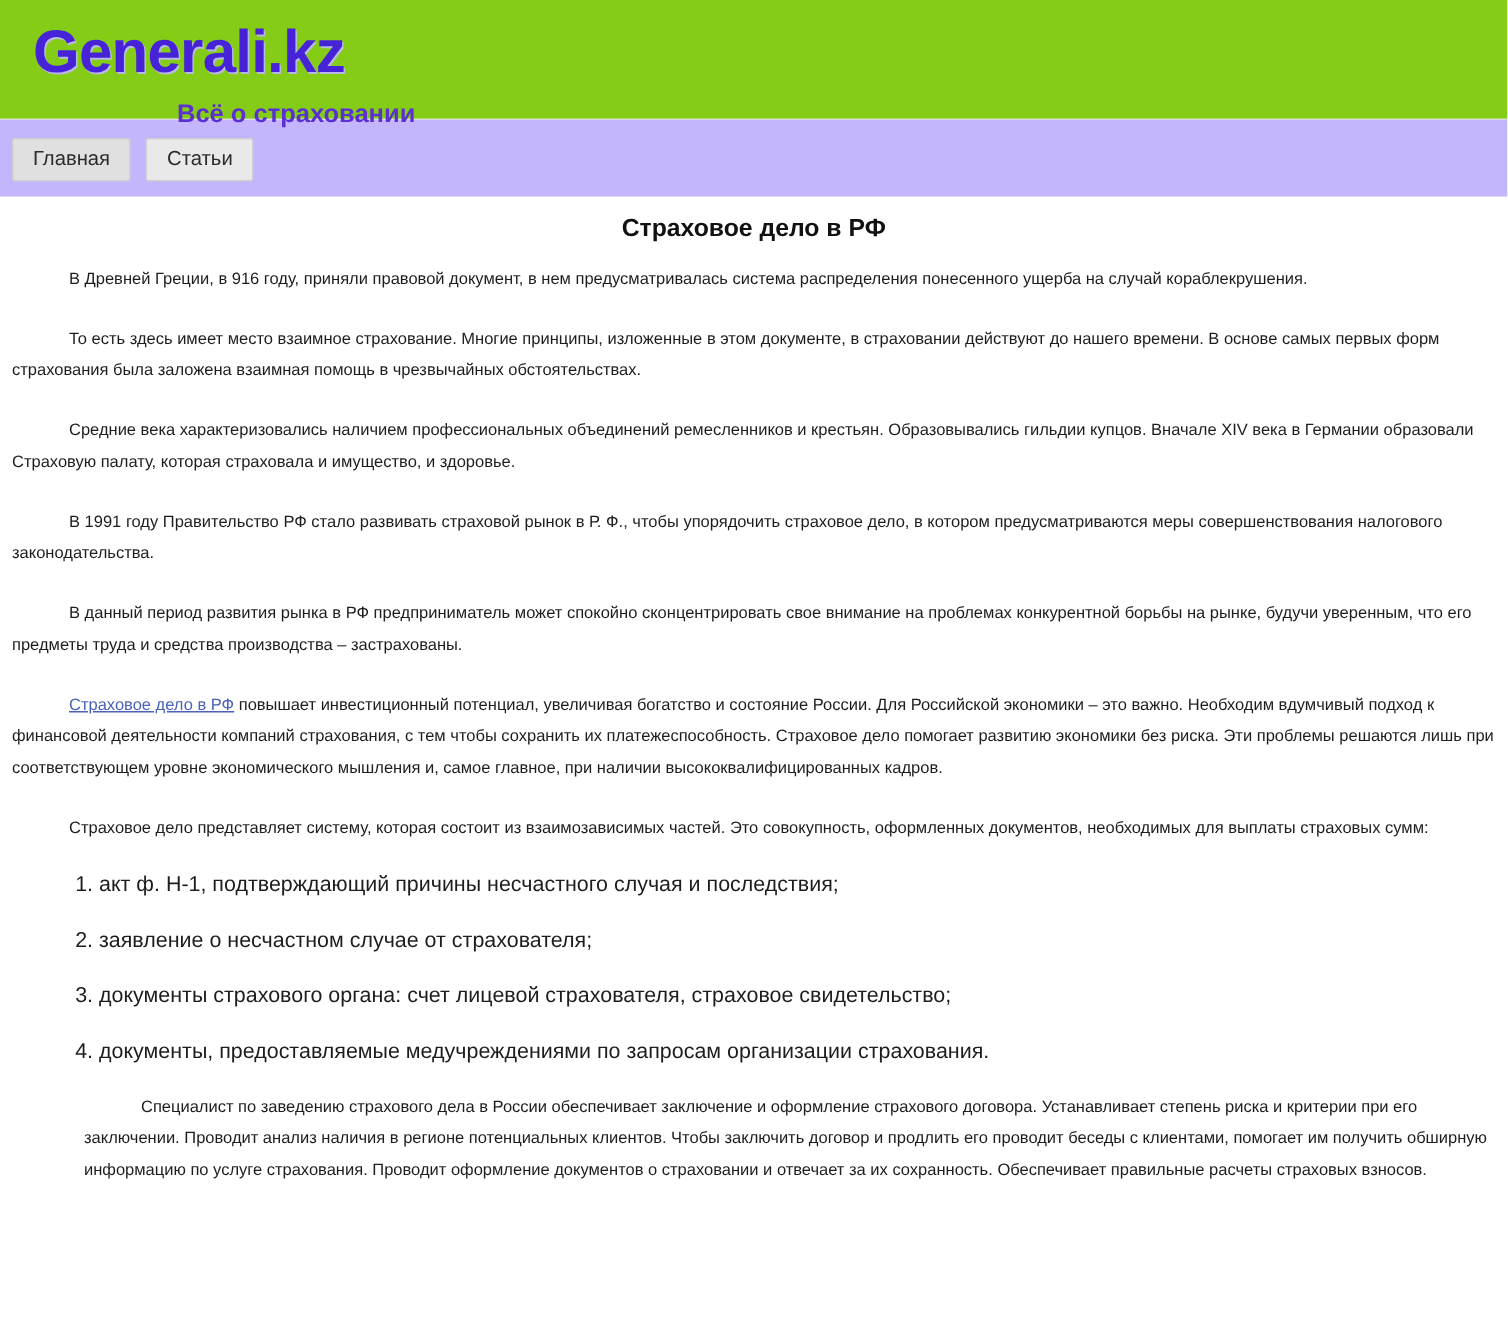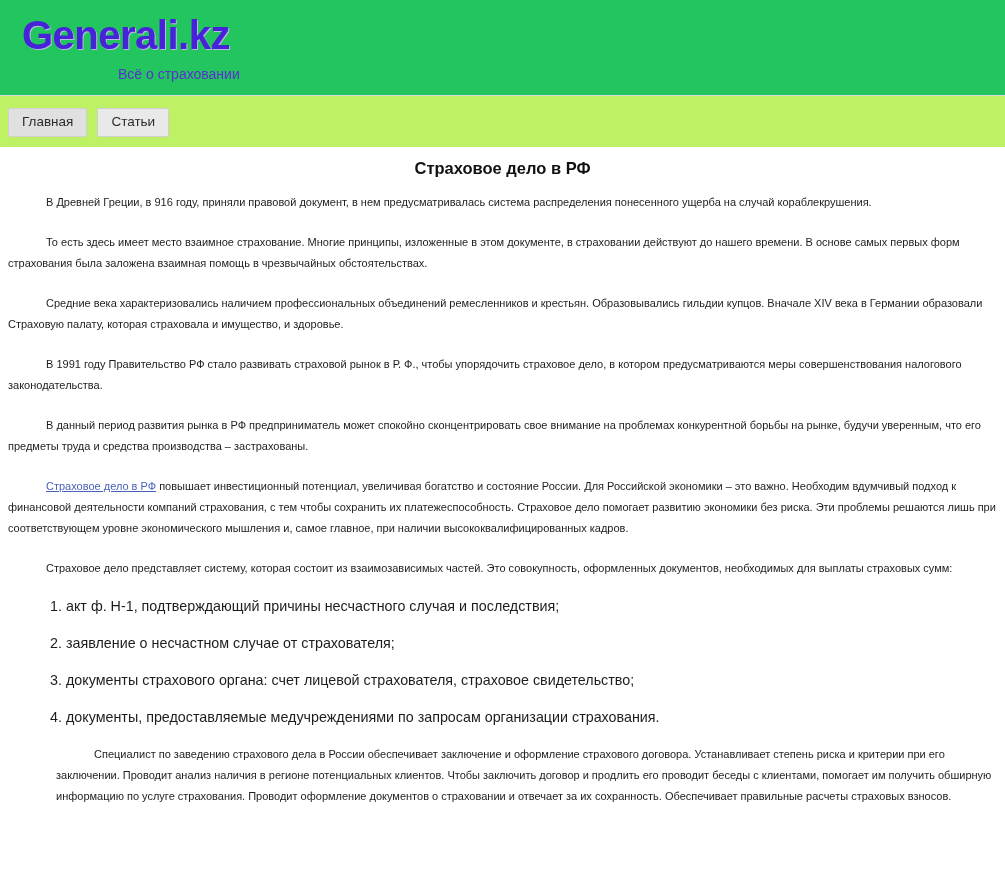--- a/index.html
+++ b/index.html
@@ -16,43 +16,43 @@
   }
   .page {
     width: 1005px;
     height: 882px;
     position: relative;
     background: #fff;
     box-sizing: border-box;
   }
   .header {
     padding: 14px 0 0 0;
-    background: #22c55e;
+    background: #84cc16;
     border-bottom: 1px solid #d9d9d9;
-    height: 96px;
+    height: 80px;
     box-sizing: border-box;
   }
   .site-title {
     font-size: 40px;
     font-weight: bold;
     color: #4623d6;
     margin: 0 0 0 22px;
     letter-spacing: -0.5px;
     text-shadow: 1px 1px 0 #b9b9e6;
     line-height: 1.05;
   }
   .site-subtitle {
     margin: 10px 0 0 118px;
-    font-size: 14px;
-    font-weight: normal;
+    font-size: 17px;
+    font-weight: bold;
     color: #5b2fd1;
   }
   .nav {
     padding: 12px 0 10px 8px;
-    background: #bef264;
+    background: #c4b5fd;
     display: flex;
     gap: 10px;
     align-items: center;
   }
   .nav-btn {
     display: inline-block;
     background: #e9e9e9;
     border: 1px solid #cfcfcf;
     border-radius: 2px;
     font-size: 13.5px;

